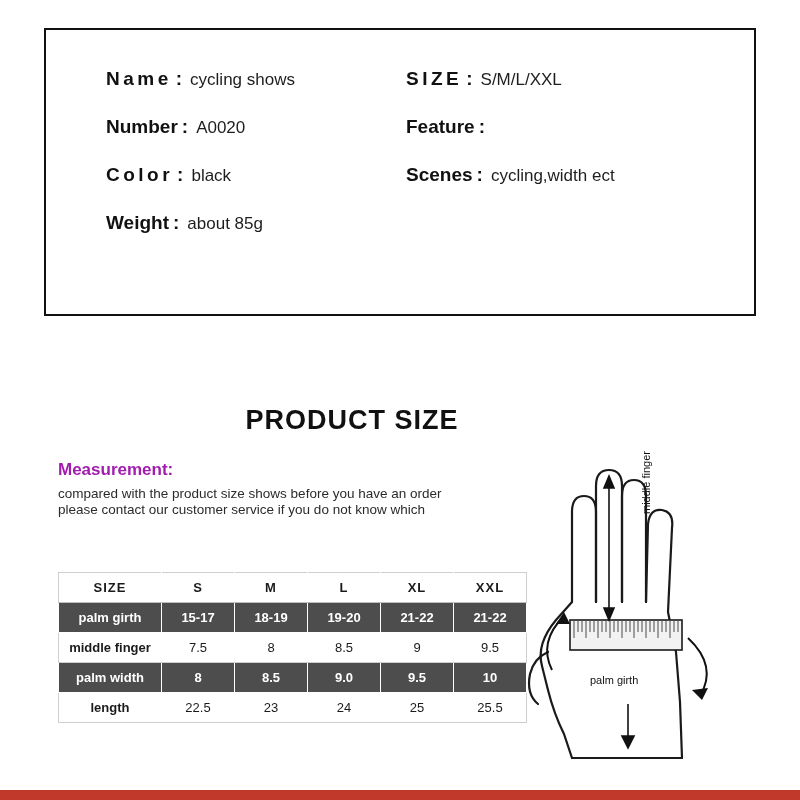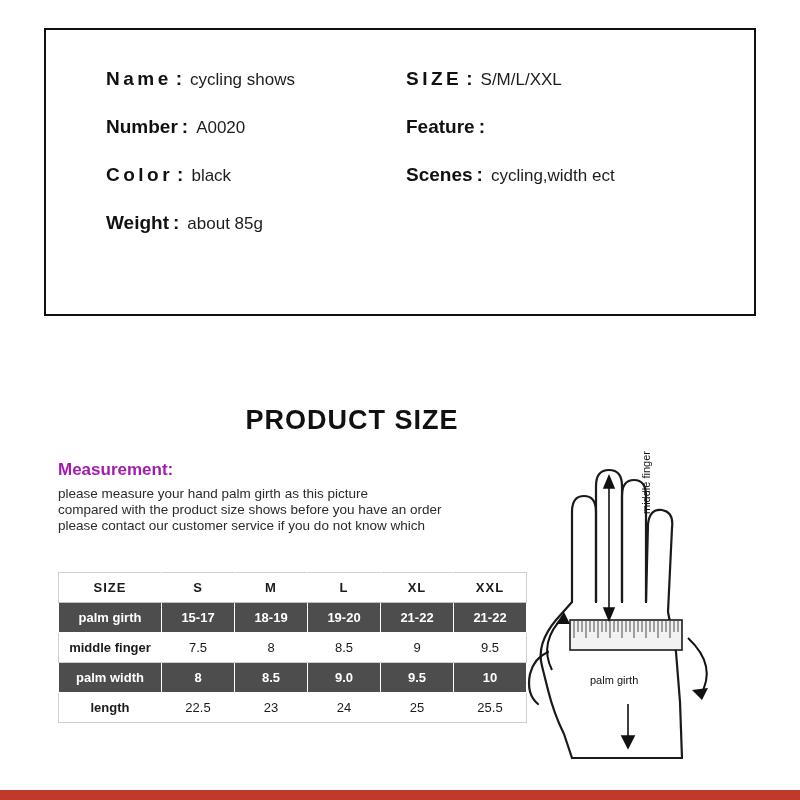--- a/index.html
+++ b/index.html
@@ -264,21 +264,20 @@
         <div class="spec-col right"></div>
       </div>
 
     </div>
   </div>
 
   <div class="product-size-title">PRODUCT SIZE</div>
 
   <div class="measure-title">Measurement:</div>
   <div class="measure-text">
-    <div>please measure your hand palm girth as this picture</div>
     <div>compared with the product size shows before you have an order</div>
     <div>please contact our customer service if you do not know which</div>
   </div>
 
   <table class="size-table">
     <tbody>
       <tr class="headrow">
         <td class="rowlabel head-cell">SIZE</td>
         <td class="head-cell">S</td>
         <td class="head-cell">M</td>

